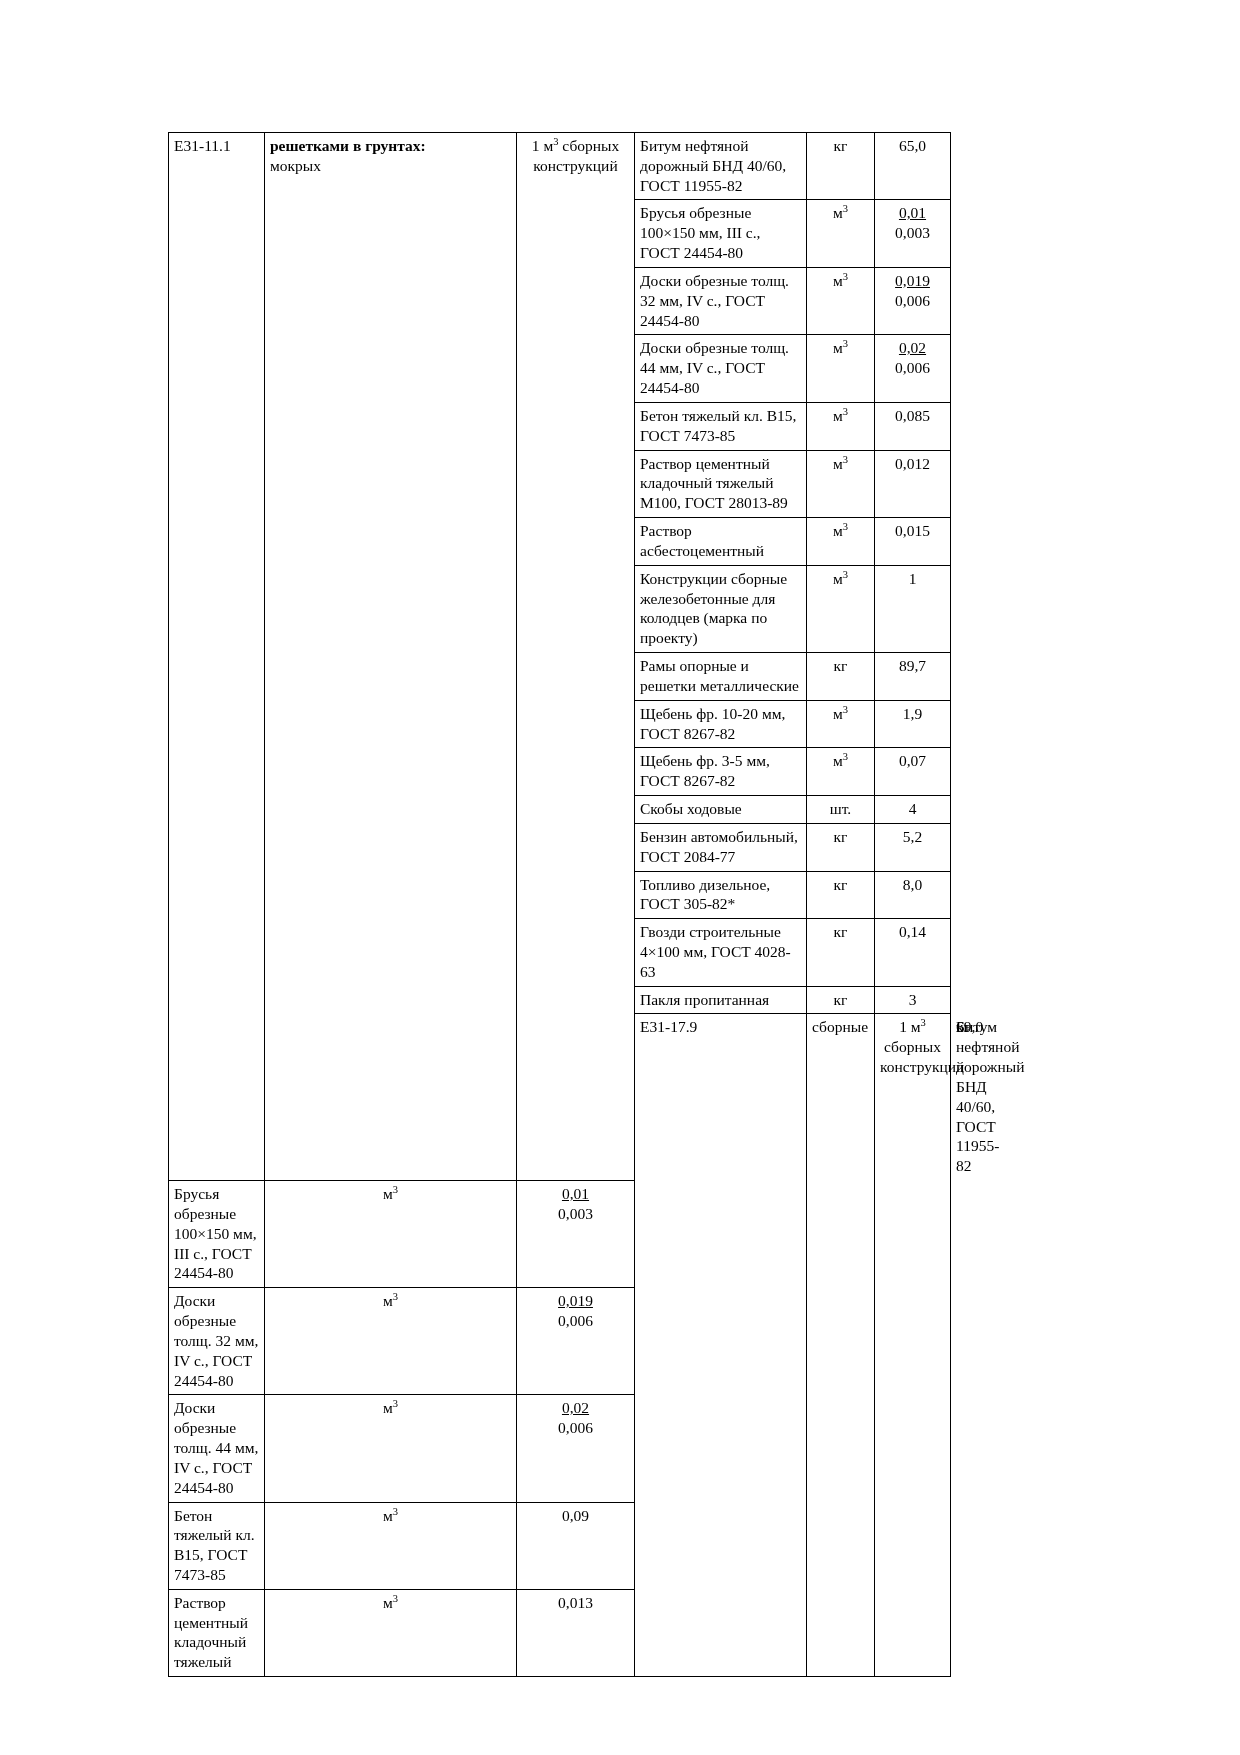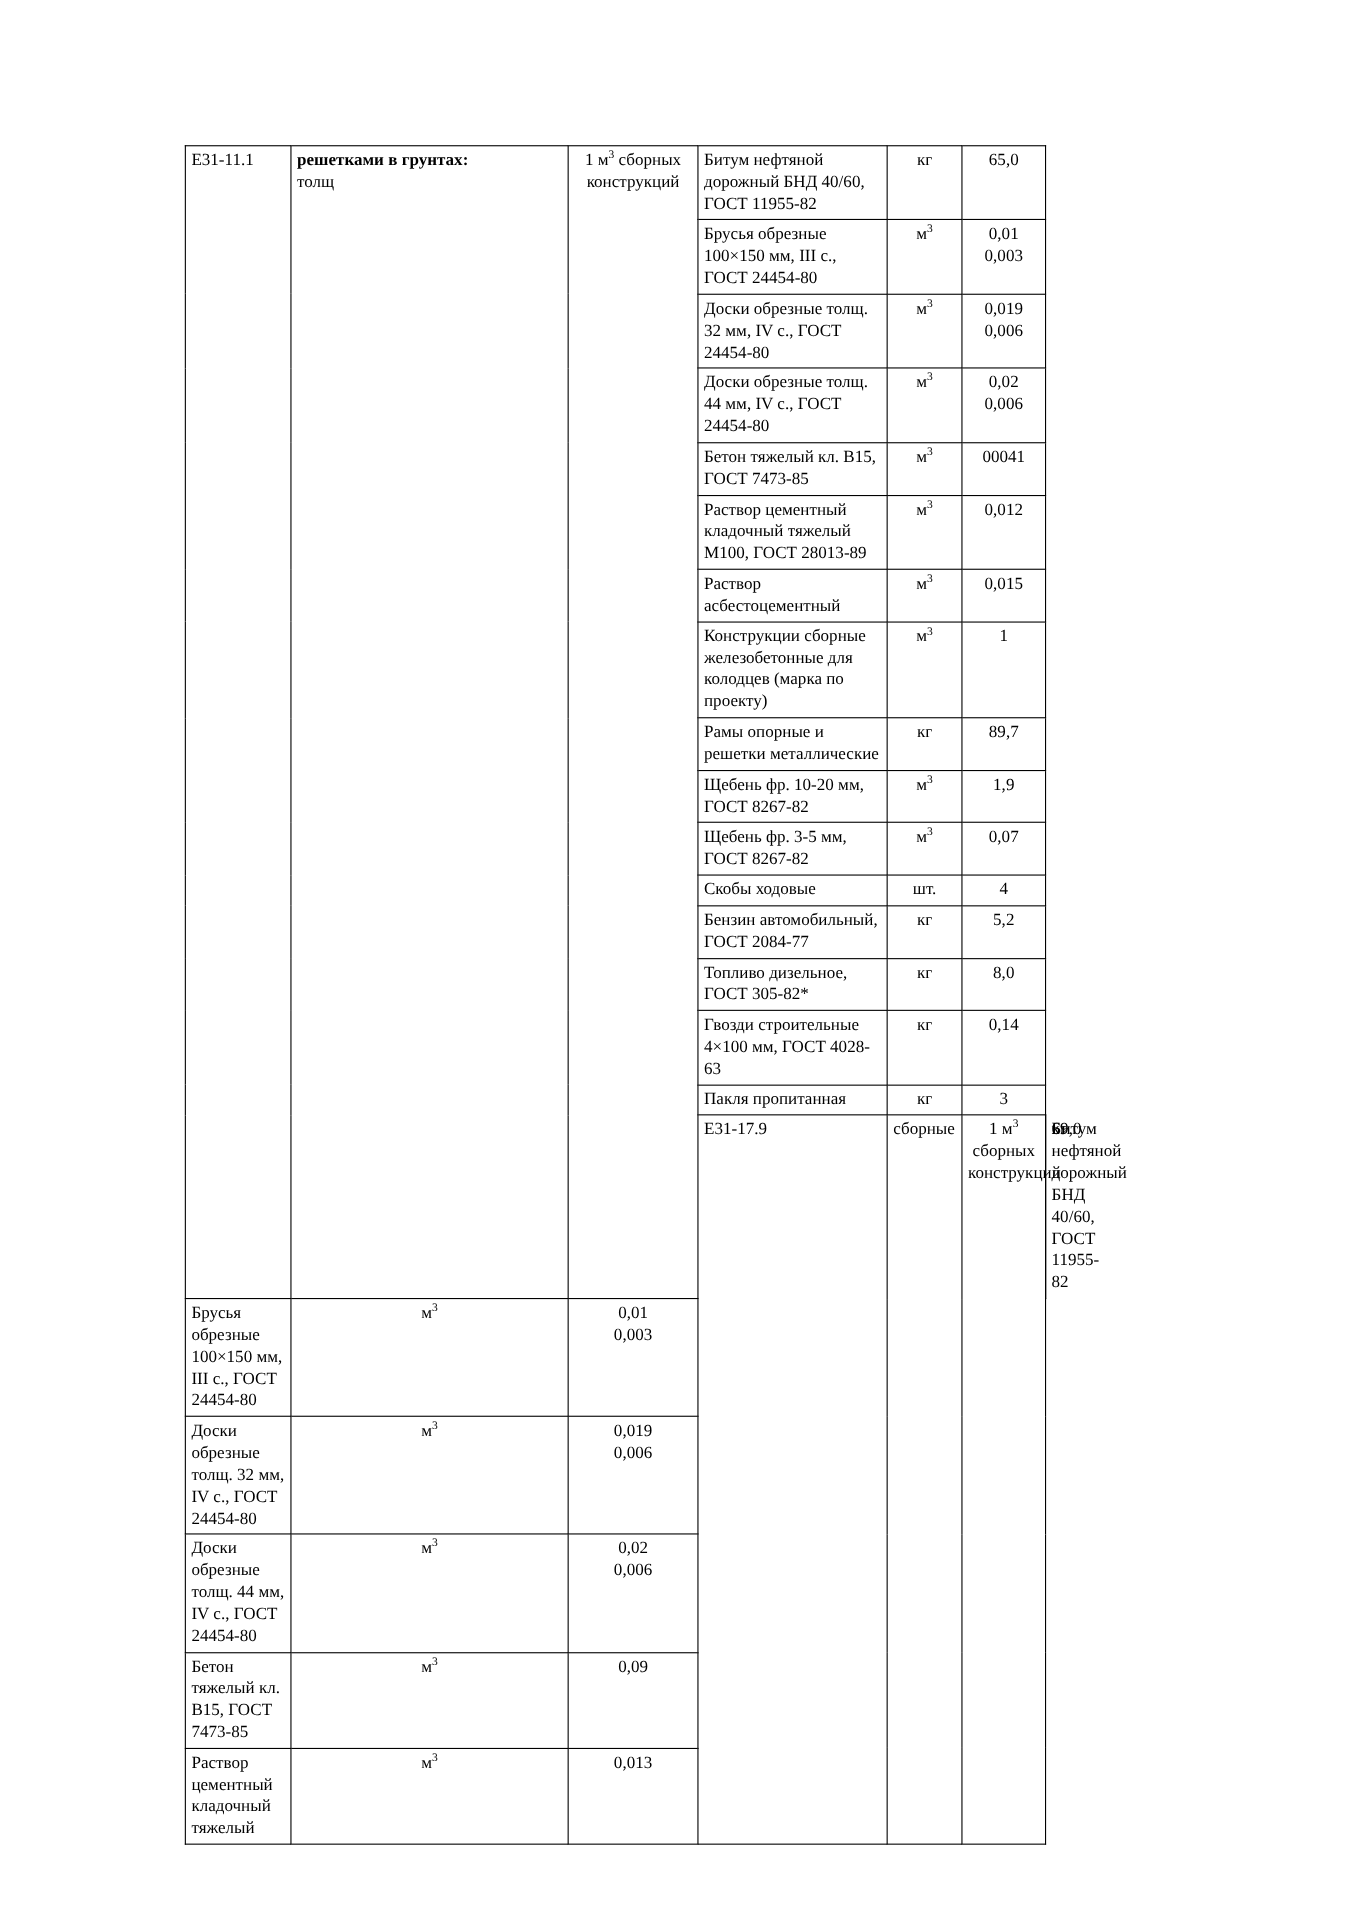--- a/index.html
+++ b/index.html
@@ -52,20 +52,21 @@
   td.unit      { font-size: 15.5px; text-align: center; }
   td.res       { font-size: 15.5px; }
   td.meas      { text-align: center; font-size: 14.5px; }
   td.val       { text-align: center; font-size: 15.5px; }
   .bold { font-weight: bold; }
   .underline-val {
     display: block;
     text-align: center;
   }
   .underline-val .u {
+    text-decoration: underline;
   }
   sup {
     font-size: 10.5px;
     vertical-align: super;
     line-height: 0;
   }
 </style>
 </head>
 <body>
 
@@ -81,21 +82,21 @@
           <col class="c-val">
       </colgroup>
       <tbody>
 
         <tr>
           <td class="code" rowspan="17">
             <span class="code-top">Е31-11.1</span>
           </td>
           <td class="name" rowspan="17">
             <div class="bold">решетками в грунтах:</div>
-            <div>толщ</div>
+            <div>мокрых</div>
           </td>
           <td class="unit" rowspan="17">
             <span>1 м</span><sup>3</sup><span> сборных конструкций</span>
           </td>
           <td class="res"><span>Битум нефтяной дорожный БНД 40/60, ГОСТ 11955-82</span></td>
           <td class="meas"><span>кг</span></td>
           <td class="val"><span>65,0</span></td>
         </tr>
 
         <tr>
@@ -121,21 +122,21 @@
           <td class="meas"><span>м</span><sup>3</sup></td>
           <td class="val">
             <span class="underline-val"><span class="u">0,02</span></span>
             <span class="underline-val">0,006</span>
           </td>
         </tr>
 
         <tr>
           <td class="res"><span>Бетон тяжелый кл. В15, ГОСТ 7473-85</span></td>
           <td class="meas"><span>м</span><sup>3</sup></td>
-          <td class="val"><span>00041</span></td>
+          <td class="val"><span>0,085</span></td>
         </tr>
 
         <tr>
           <td class="res"><span>Раствор цементный кладочный тяжелый М100, ГОСТ 28013-89</span></td>
           <td class="meas"><span>м</span><sup>3</sup></td>
           <td class="val"><span>0,012</span></td>
         </tr>
 
         <tr>
           <td class="res"><span>Раствор асбестоцементный</span></td>

